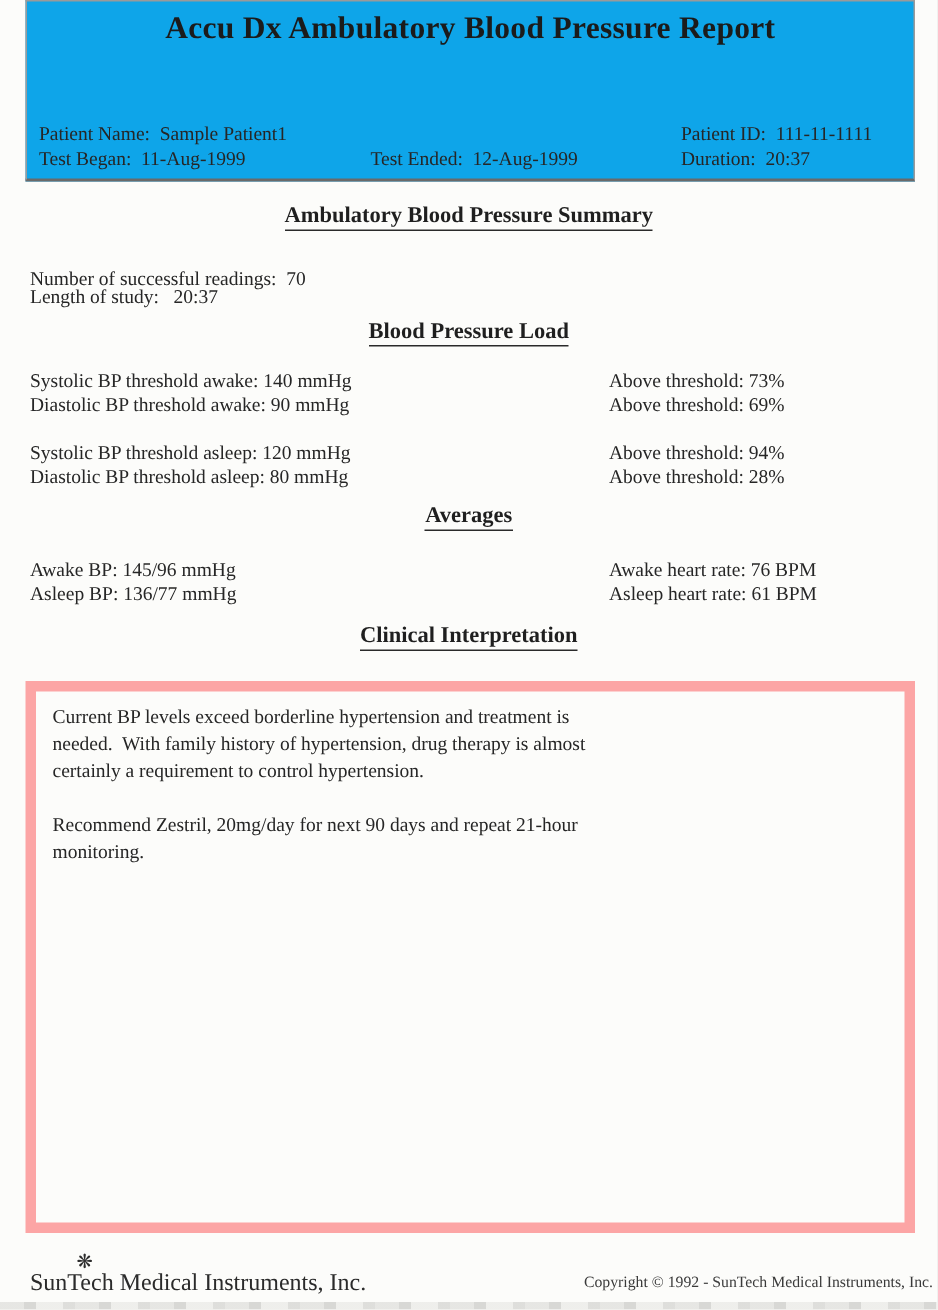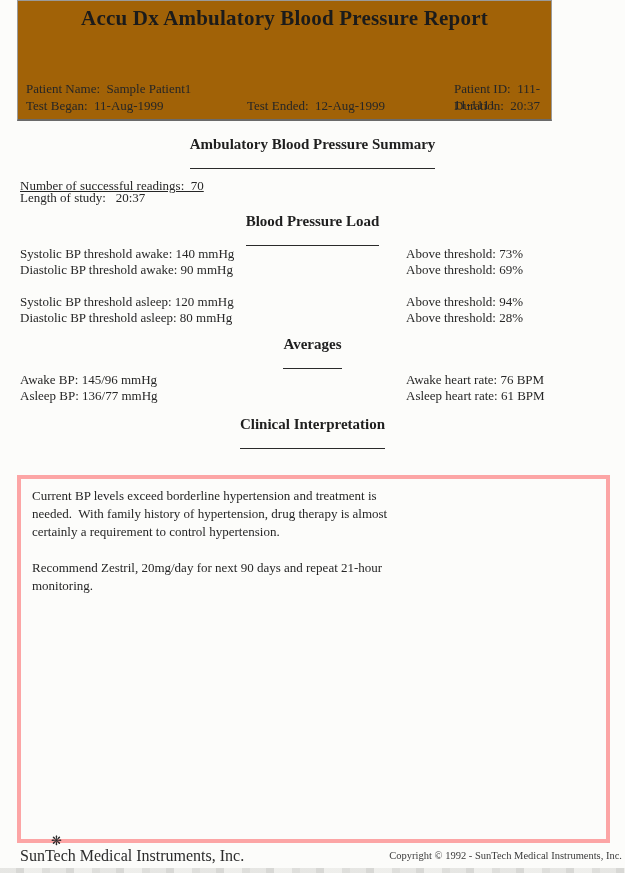--- a/index.html
+++ b/index.html
@@ -9,25 +9,25 @@
     margin:0 auto;
     background:#fcfcfa;
     font-family:"Liberation Serif", serif;
     color:#262626;
     overflow:hidden;
   }
 
   
   .header-box {
     position:absolute; left:17px; top:0;
-    width:535px; height:121px;
+    width:593px; height:121px;
     border:1px solid #9a9a9a;
     border-bottom:2px solid #6a6a6a;
     box-sizing:border-box;
-    background:#a16207;
+    background:#0ea5e9;
   }
   .title {
     margin-top:5px;
     text-align:center;
     font-size:21px; font-weight:bold;
     letter-spacing:0.2px;
     color:#1b1b1b;
   }
   .patient-line { position:absolute; left:0; width:100%; font-size:13px; line-height:16px; }
   .pl-1 { top:80px; }
@@ -38,56 +38,55 @@
 
   
   .h2 {
     position:absolute; left:0; width:100%;
     text-align:center;
     font-size:15px; font-weight:bold;
     color:#1f1f1f;
   }
   .h2 .u {
     border-bottom:1.5px solid #2a2a2a;
-    padding-bottom:16px;
+    padding-bottom:1px;
   }
   .h2-summary  { top:136px; }
   .h2-load     { top:213px; }
   .h2-averages { top:336px; }
   .h2-clinical { top:416px; }
 
   
   .line {
     position:absolute; left:20px;
     font-size:13px; line-height:16px;
     white-space:pre-wrap;
   }
   .l-study    { top:162px;margin-top:28px; }
-  .l-readings { top:178px;text-decoration:underline; }
+  .l-readings { top:178px; }
 
   .row {
     position:absolute; left:20px; width:592px;
     font-size:13px; line-height:16px;
   }
   .row .left  { white-space:pre-wrap; }
   .row .right { position:absolute; left:386px; top:0; white-space:pre-wrap; }
   .r-load-0 { top:246px; }
   .r-load-1 { top:262px; }
   .r-load-2 { top:294px; }
   .r-load-3 { top:310px; }
   .r-avg-0  { top:372px; }
   .r-avg-1  { top:388px; }
 
   
   .interp-box {
     position:absolute; left:17px; top:454px;
     width:593px; height:368px;
-    border:4px solid #fca5a5;
+    border:7px solid #fca5a5;
     box-sizing:border-box;
-    margin-top:21px;
   }
   .interp-text { padding:8px 12px 0 11px; }
   .interp-text p {
     margin:0;
     font-size:13px; line-height:18px;
     white-space:pre-wrap;
   }
   .interp-text p + p { margin-top:18px; }
 
   

